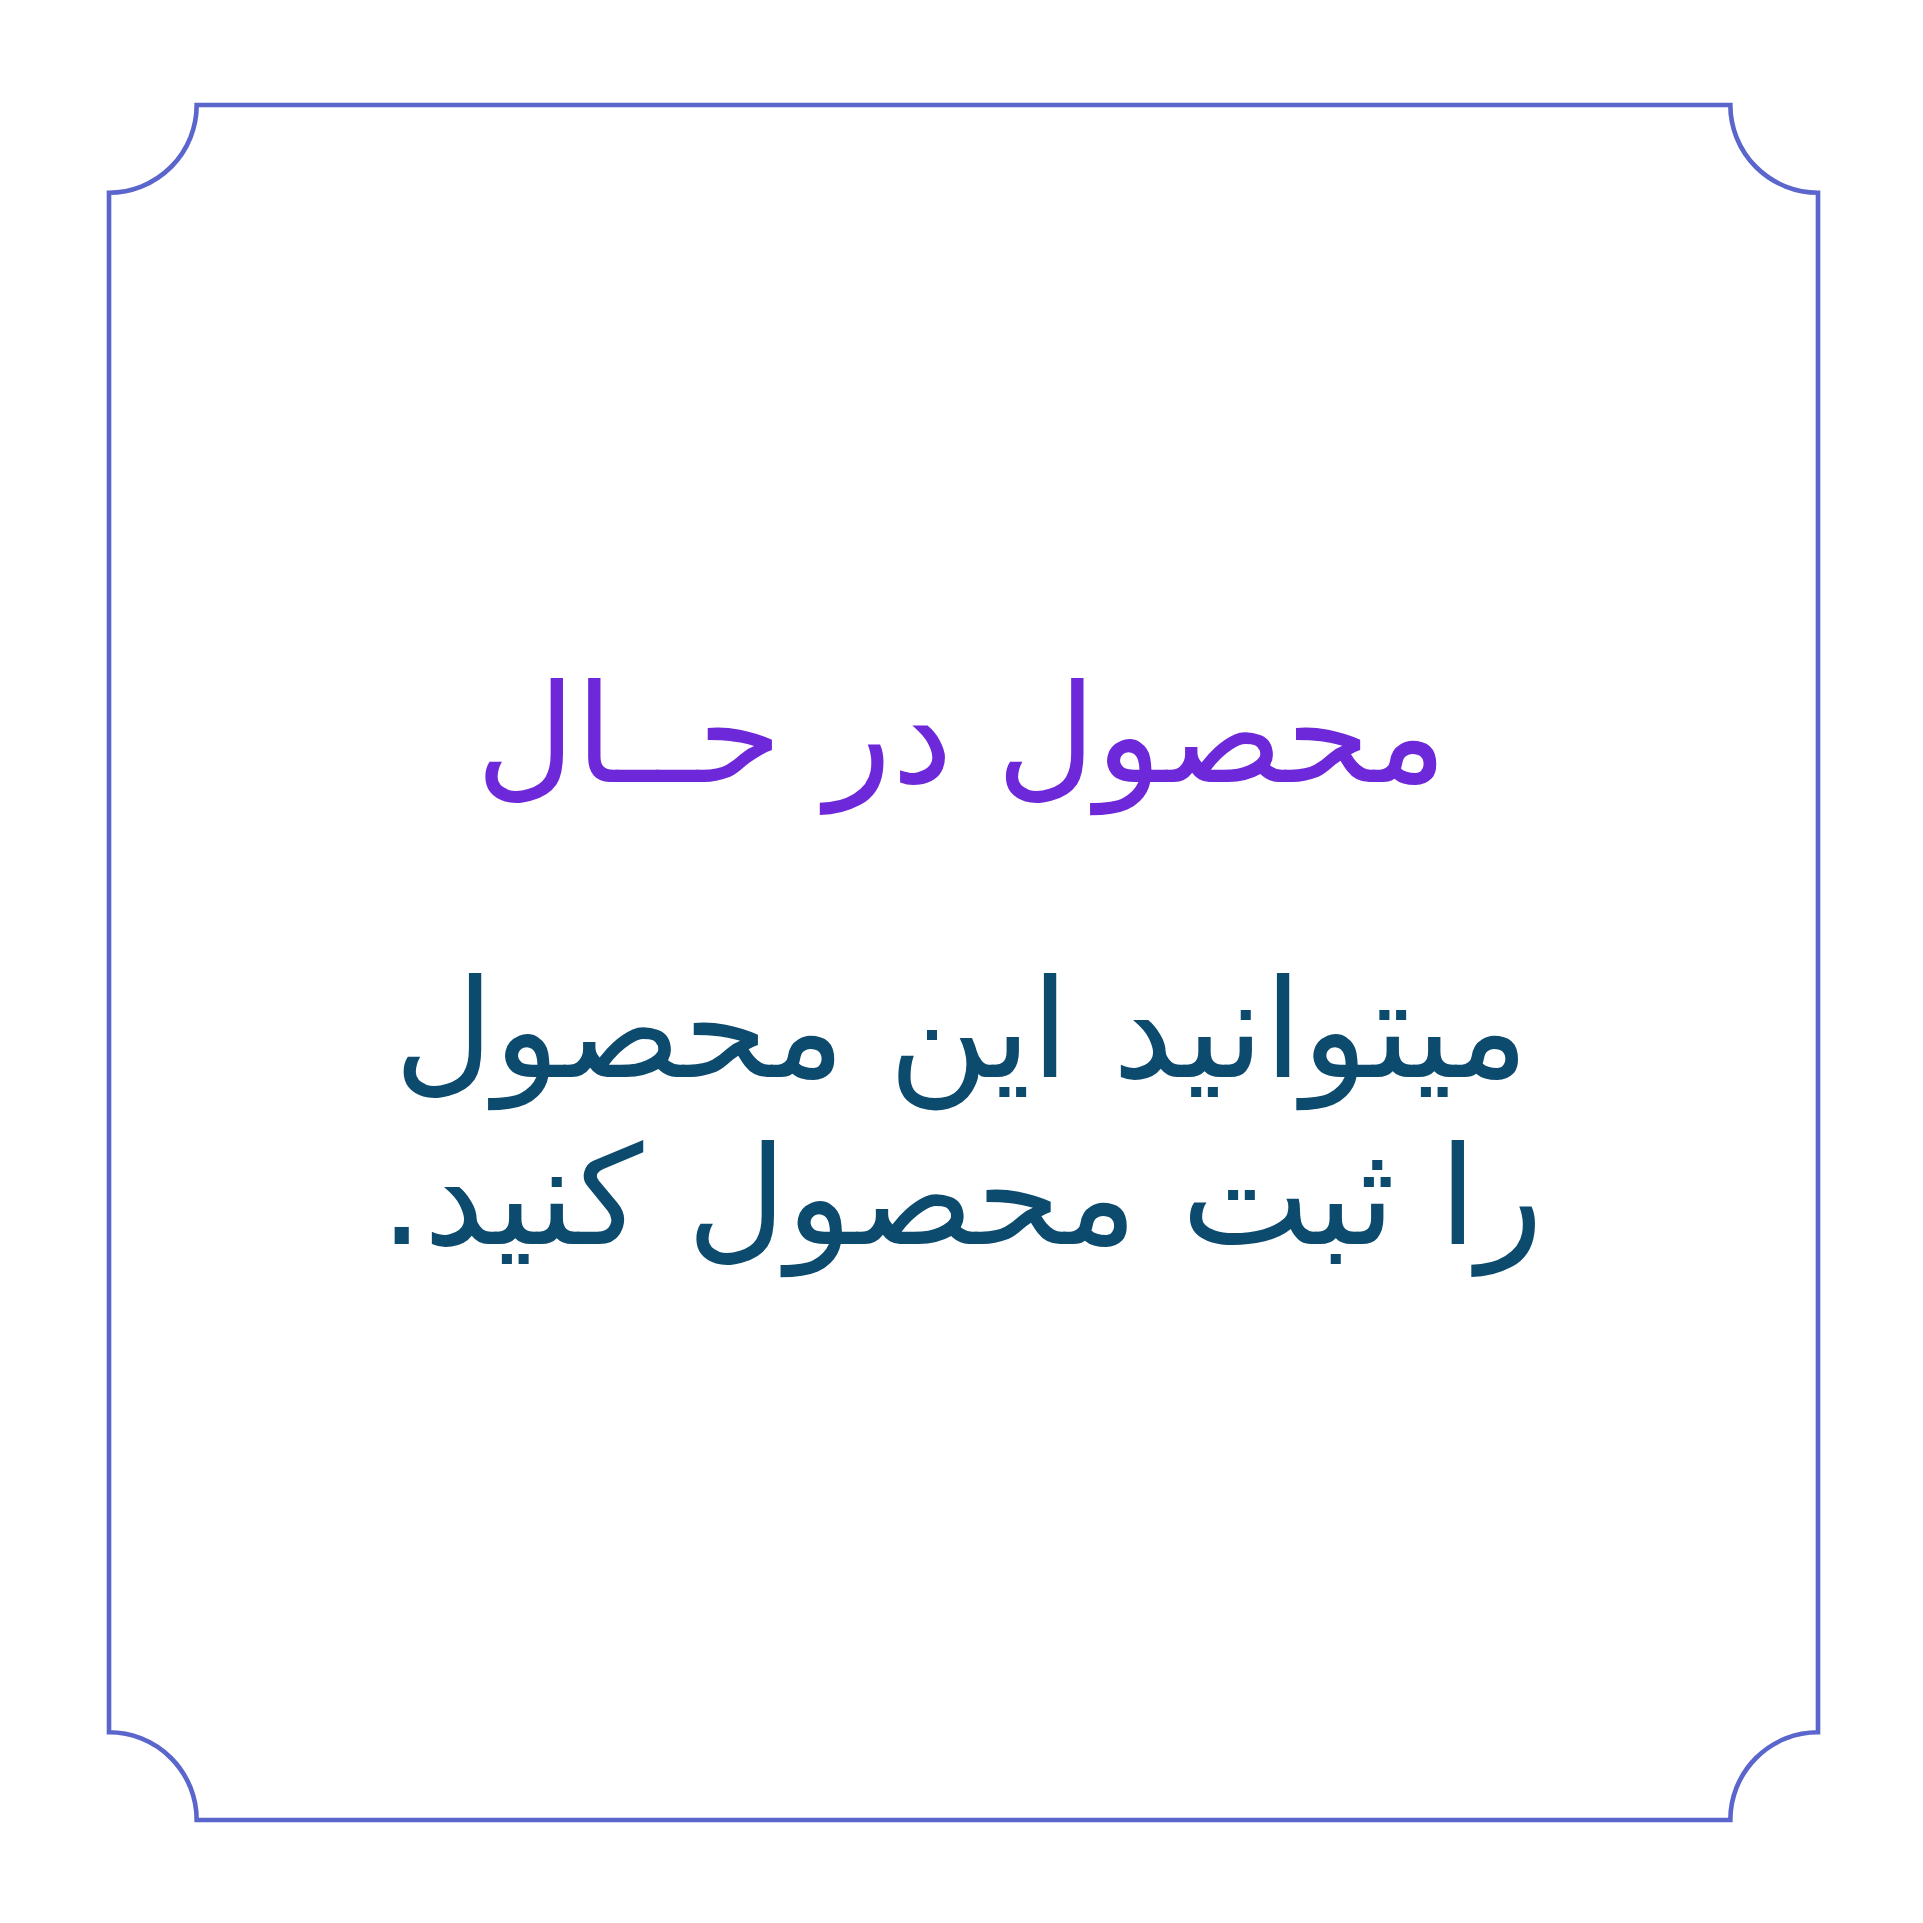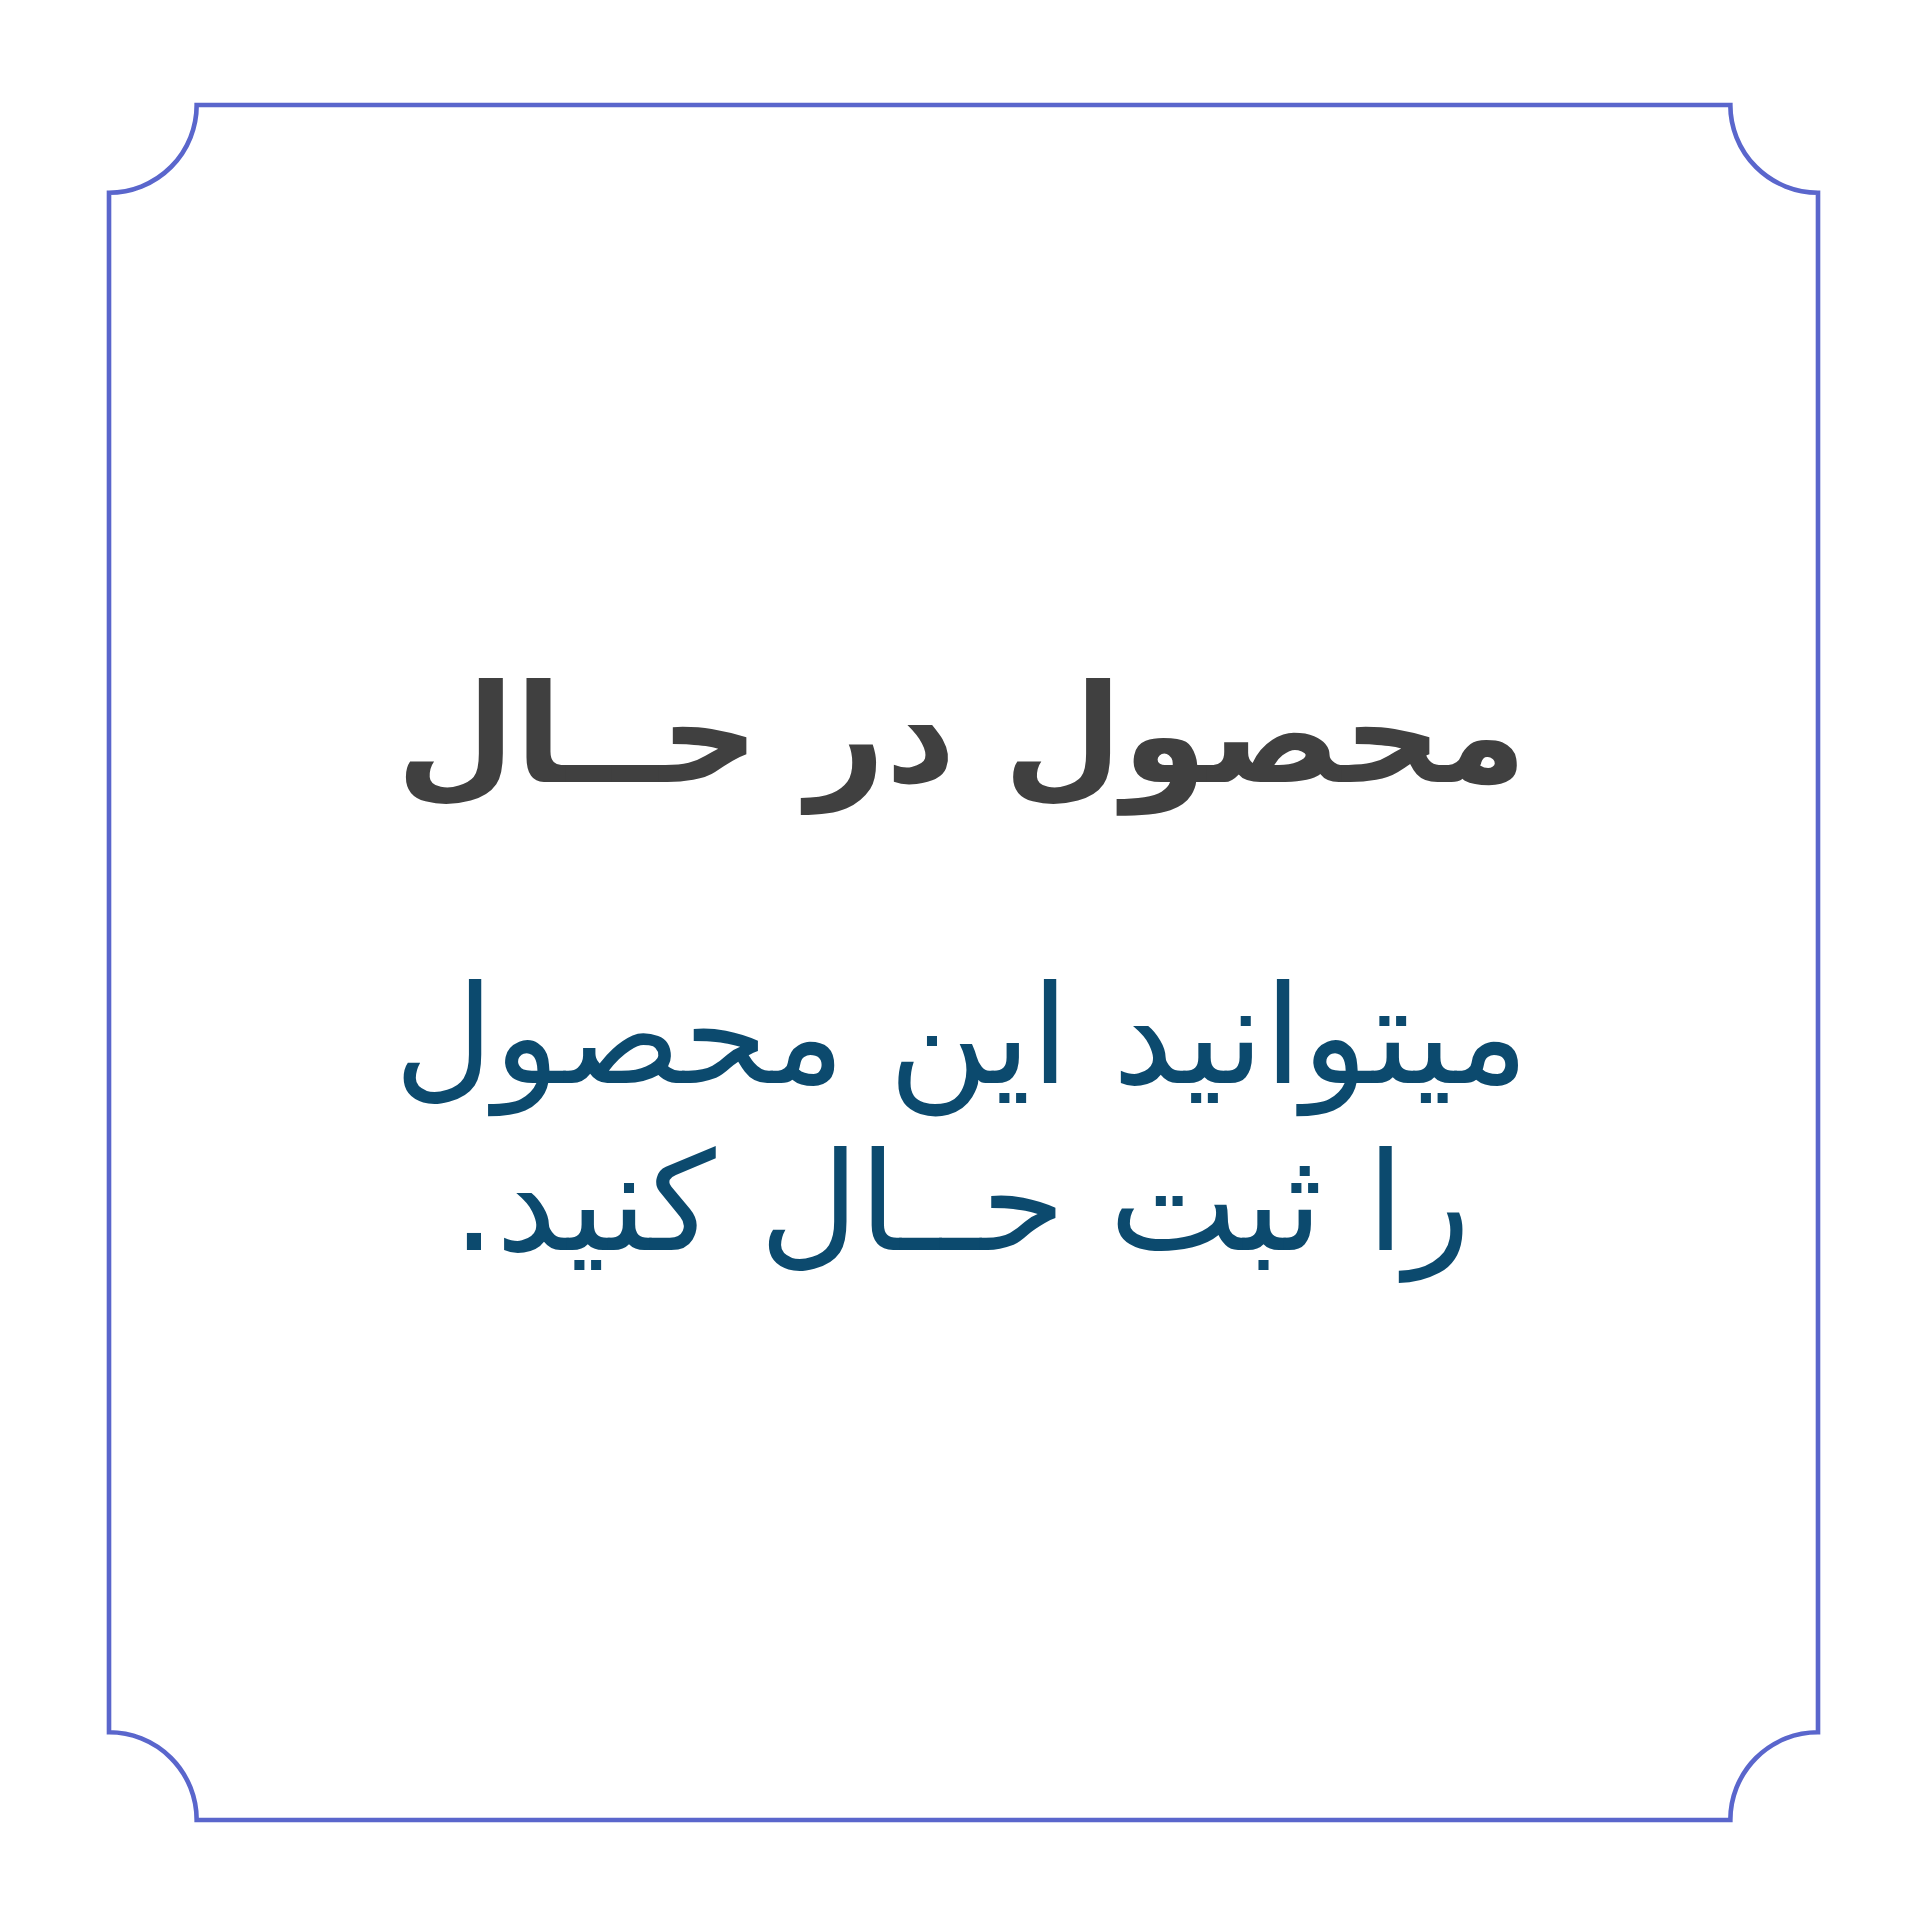--- a/index.html
+++ b/index.html
@@ -49,26 +49,26 @@
   }
 
   .msg-block {
     width: 1311px;
     text-align: center;
     direction: rtl;
     unicode-bidi: isolate;
   }
 
   .msg-primary {
-    color: #404040;
+    color: #6d28d9;
     font-size: 137px;
-    font-weight: 700;
+    font-weight: 400;
     line-height: 1.22;
     letter-spacing: -0.5px;
-    margin: 14px;
+    margin: 8px;
   }
 
   .msg-secondary {
     color: #0c4a6e;
     font-size: 137px;
     font-weight: 400;
     line-height: 1.22;
     letter-spacing: -0.5px;
     margin: 0;
   }
@@ -102,19 +102,19 @@
   <div class="content">
 
     <div class="msg-block">
       <p class="msg-primary">محصول در حــال</p>
     </div>
 
     <div class="gap"></div>
 
     <div class="msg-block">
       <p class="msg-secondary">میتوانید این محصول</p>
-      <p class="msg-secondary">را ثبت حــال کنید.</p>
+      <p class="msg-secondary">را ثبت محصول کنید.</p>
     </div>
 
   </div>
 
 </div>
 
 
 </body></html>

